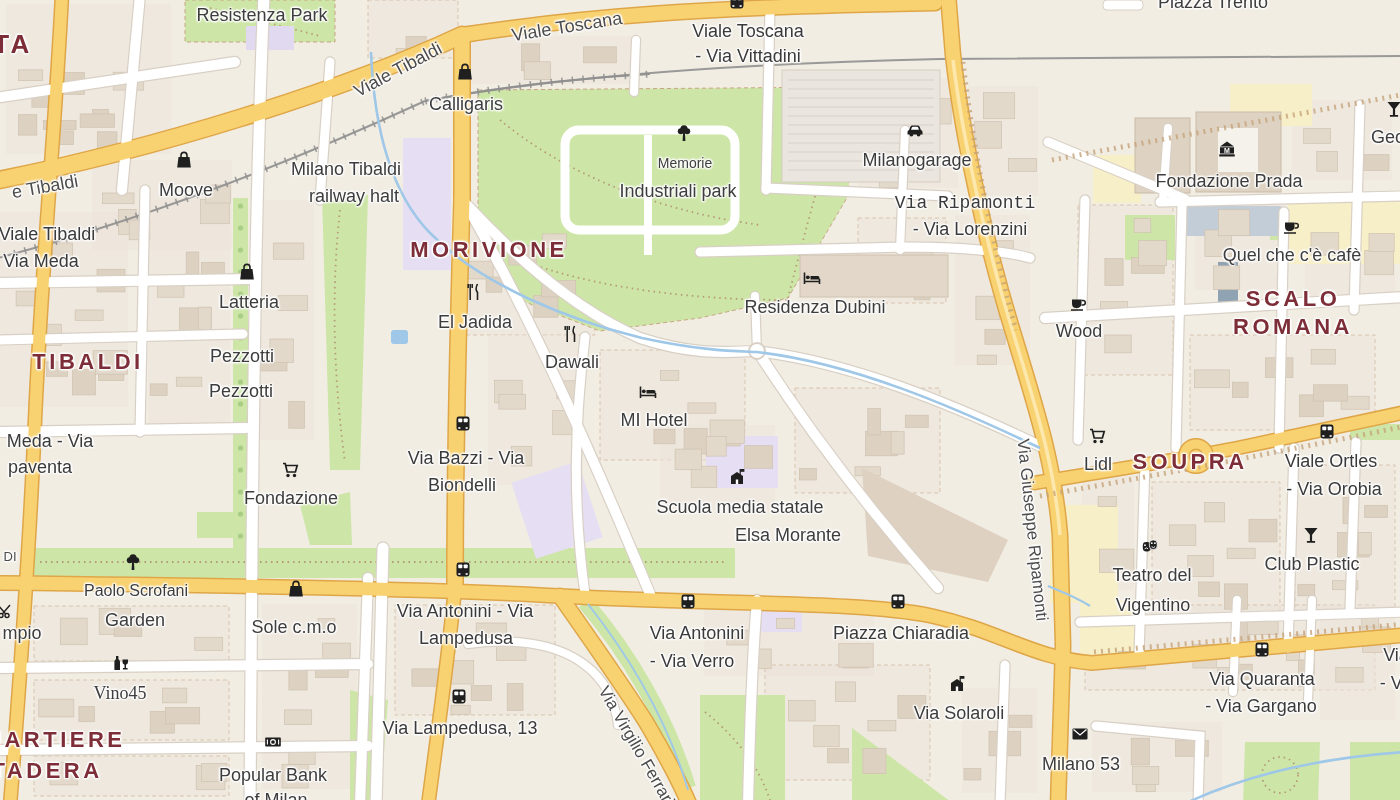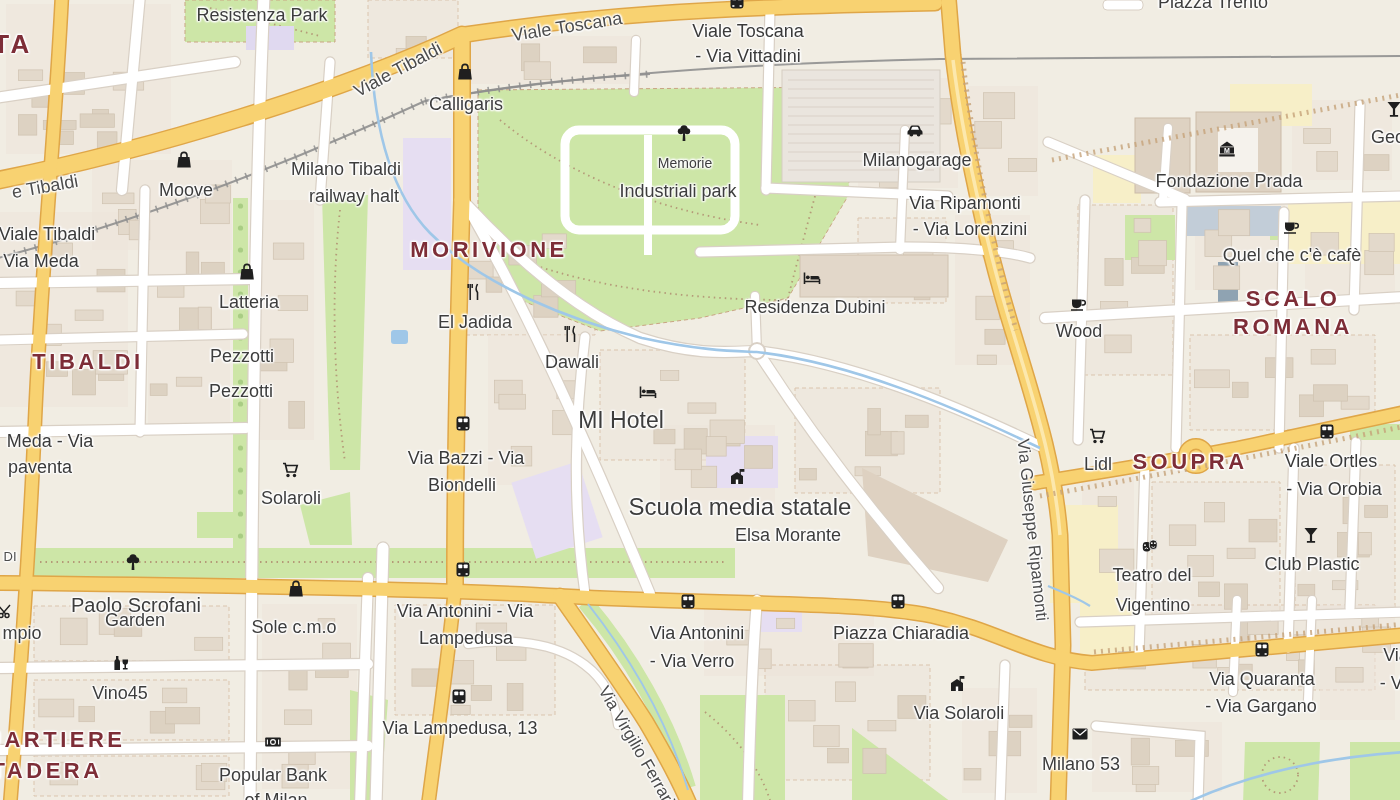--- a/index.html
+++ b/index.html
@@ -470,21 +470,21 @@
         <svg viewBox="0 0 20 20" xmlns="http://www.w3.org/2000/svg">
           <rect x="3.5" y="2.5" width="13" height="14" rx="2.4" fill="#1f1f1f"></rect>
           <rect x="5.3" y="4.6" width="4" height="3.6" rx="0.7" fill="#fff"></rect>
           <rect x="10.7" y="4.6" width="4" height="3.6" rx="0.7" fill="#fff"></rect>
           <rect x="5.3" y="13.2" width="2.1" height="1.6" fill="#fff"></rect>
           <rect x="12.6" y="13.2" width="2.1" height="1.6" fill="#fff"></rect>
         </svg>
       </span>
       <div class="lbl stop" style="left: 748px; top: 31px; font-size: 18px; transform: translate(-50%, -50%);">Viale Toscana</div>
       <div class="lbl stop" style="left: 748px; top: 56px; font-size: 18px; transform: translate(-50%, -50%);">- Via Vittadini</div>
-      <div class="lbl stop" style="left: 965px; top: 203px; font-size: 18px; transform: translate(-50%, -50%);">Via Ripamonti</div>
+      <div class="lbl stop" style="left: 965px; top: 203px; font-size: 18px; transform: translate(-50%, -50%); font-family: Liberation Mono, monospace;">Via Ripamonti</div>
       <div class="lbl stop" style="left: 970px; top: 229px; font-size: 18px; transform: translate(-50%, -50%);">- Via Lorenzini</div>
       <div class="lbl stop" style="left: 47px; top: 234px; font-size: 18px; transform: translate(-50%, -50%);">Viale Tibaldi</div>
       <div class="lbl stop" style="left: 41px; top: 261px; font-size: 18px; transform: translate(-50%, -50%);">Via Meda</div>
       <div class="lbl stop" style="left: 50px; top: 441px; font-size: 18px; transform: translate(-50%, -50%);">Meda - Via</div>
       <div class="lbl stop" style="left: 40px; top: 467px; font-size: 18px; transform: translate(-50%, -50%);">paventa</div>
       <span class="micon" style="left: 463px; top: 424px;">
         <svg viewBox="0 0 20 20" xmlns="http://www.w3.org/2000/svg">
           <rect x="3.5" y="2.5" width="13" height="14" rx="2.4" fill="#1f1f1f"></rect>
           <rect x="5.3" y="4.6" width="4" height="3.6" rx="0.7" fill="#fff"></rect>
           <rect x="10.7" y="4.6" width="4" height="3.6" rx="0.7" fill="#fff"></rect>
@@ -649,72 +649,72 @@
         </svg>
       </span>
       <div class="lbl poi" style="left: 572px; top: 362px; font-size: 18px; transform: translate(-50%, -50%);">Dawali</div>
       <span class="micon" style="left: 648px; top: 392px;">
         <svg viewBox="0 0 20 20" xmlns="http://www.w3.org/2000/svg">
           <path d="M2.5 4.5V16M2.5 13.5h15M17.5 11v5" stroke="#1f1f1f" stroke-width="1.6" fill="none"></path>
           <circle cx="5.8" cy="9.3" r="1.9" fill="#1f1f1f"></circle>
           <path d="M8.5 8h7.2a1.8 1.8 0 0 1 1.8 1.8v1.7H8.5Z" fill="#1f1f1f"></path>
         </svg>
       </span>
-      <div class="lbl poi" style="left: 621px; top: 420px; font-size: 23px; transform: translate(-50%, -50%);">MI Hotel</div>
+      <div class="lbl poi" style="left: 654px; top: 420px; font-size: 18px; transform: translate(-50%, -50%);">MI Hotel</div>
       <span class="micon" style="left: 812px; top: 278px;">
         <svg viewBox="0 0 20 20" xmlns="http://www.w3.org/2000/svg">
           <path d="M2.5 4.5V16M2.5 13.5h15M17.5 11v5" stroke="#1f1f1f" stroke-width="1.6" fill="none"></path>
           <circle cx="5.8" cy="9.3" r="1.9" fill="#1f1f1f"></circle>
           <path d="M8.5 8h7.2a1.8 1.8 0 0 1 1.8 1.8v1.7H8.5Z" fill="#1f1f1f"></path>
         </svg>
       </span>
       <div class="lbl poi" style="left: 815px; top: 307px; font-size: 18px; transform: translate(-50%, -50%);">Residenza Dubini</div>
       <span class="micon" style="left: 737px; top: 477px;">
         <svg viewBox="0 0 20 20" xmlns="http://www.w3.org/2000/svg">
           <path d="M4 9l6-4 6 4Z" fill="#1f1f1f"></path>
           <rect x="4" y="9" width="12" height="8" fill="#1f1f1f"></rect>
           <path d="M13.2 2v7" stroke="#1f1f1f" stroke-width="1.2"></path>
           <rect x="13.2" y="2" width="4.2" height="2.8" fill="#1f1f1f"></rect>
           <rect x="8.8" y="12.5" width="2.4" height="4.5" fill="#fff"></rect>
         </svg>
       </span>
-      <div class="lbl poi" style="left: 740px; top: 507px; font-size: 24px; transform: translate(-50%, -50%);">Scuola media statale</div>
+      <div class="lbl poi" style="left: 740px; top: 507px; font-size: 18px; transform: translate(-50%, -50%);">Scuola media statale</div>
       <div class="lbl poi" style="left: 740px; top: 535px; font-size: 18px; transform: translate(-50%, -50%); margin-left: 48px;">Elsa Morante</div>
       <span class="micon" style="left: 290px; top: 470px;">
         <svg viewBox="0 0 20 20" xmlns="http://www.w3.org/2000/svg">
           <path d="M3 3.5h2.2l2 8.5h8.2l1.8-6.5H6" fill="none" stroke="#1f1f1f" stroke-width="1.7"></path>
           <circle cx="8" cy="15.5" r="1.7" fill="#1f1f1f"></circle>
           <circle cx="14.5" cy="15.5" r="1.7" fill="#1f1f1f"></circle>
         </svg>
       </span>
-      <div class="lbl poi" style="left: 291px; top: 498px; font-size: 18px; transform: translate(-50%, -50%);">Solaroli</div>
+      <div class="lbl poi" style="left: 291px; top: 498px; font-size: 18px; transform: translate(-50%, -50%);">Fondazione</div>
       <span class="micon" style="left: 133px; top: 562px;">
         <svg viewBox="0 0 20 20" xmlns="http://www.w3.org/2000/svg">
           <circle cx="6.8" cy="8.3" r="3" fill="#1f1f1f"></circle>
           <circle cx="13.2" cy="8.3" r="3" fill="#1f1f1f"></circle>
           <circle cx="10" cy="5.8" r="3.6" fill="#1f1f1f"></circle>
           <path d="M9.1 9h1.8l.5 9H8.6Z" fill="#1f1f1f"></path>
         </svg>
       </span>
-      <div class="lbl poi" style="left: 136px; top: 591px; font-size: 20px; transform: translate(-50%, -50%); margin-top: 14px;">Paolo Scrofani</div>
+      <div class="lbl poi" style="left: 136px; top: 591px; font-size: 16px; transform: translate(-50%, -50%);">Paolo Scrofani</div>
       <div class="lbl poi" style="left: 135px; top: 620px; font-size: 18px; transform: translate(-50%, -50%);">Garden</div>
       <span class="micon" style="left: 296px; top: 589px;">
         <svg viewBox="0 0 20 20" xmlns="http://www.w3.org/2000/svg">
           <path d="M4.5 7h11l1.3 10.5H3.2Z" fill="#1f1f1f"></path>
           <path d="M7 7.2V5.4a3 3 0 0 1 6 0v1.8" fill="none" stroke="#1f1f1f" stroke-width="1.6"></path>
         </svg>
       </span>
       <div class="lbl poi" style="left: 294px; top: 627px; font-size: 18px; transform: translate(-50%, -50%);">Sole c.m.o</div>
       <span class="micon" style="left: 121px; top: 663px;">
         <svg viewBox="0 0 20 20" xmlns="http://www.w3.org/2000/svg">
           <path d="M5 3h2.4v3.2c1 .6 1.6 1.5 1.6 2.8V17H3.4V9c0-1.3.6-2.2 1.6-2.8Z" fill="#1f1f1f"></path>
           <path d="M11.5 6.5H17v2.6a2.75 2.75 0 0 1-2 2.65V15h1.6v1.5h-4.7V15h1.6v-3.25a2.75 2.75 0 0 1-2-2.65Z" fill="#1f1f1f"></path>
         </svg>
       </span>
-      <div class="lbl poi" style="left: 120px; top: 693px; font-size: 18px; transform: translate(-50%, -50%);">Vino45</div>
+      <div class="lbl poi" style="left: 120px; top: 693px; font-size: 18px; transform: translate(-50%, -50%); font-family: Liberation Serif, serif;">Vino45</div>
       <span class="micon" style="left: 273px; top: 742px;">
         <svg viewBox="0 0 20 20" xmlns="http://www.w3.org/2000/svg">
           <rect x="2.2" y="5.5" width="15.6" height="9" rx="0.8" fill="#1f1f1f"></rect>
           <circle cx="10" cy="10" r="2.4" fill="none" stroke="#fff" stroke-width="1.1"></circle>
           <path d="M4.4 7.5v5M15.6 7.5v5" stroke="#fff" stroke-width="1.1"></path>
         </svg>
       </span>
       <div class="lbl poi" style="left: 273px; top: 775px; font-size: 18px; transform: translate(-50%, -50%);">Popular Bank</div>
       <div class="lbl poi" style="left: 276px; top: 800px; font-size: 18px; transform: translate(-50%, -50%);">of Milan</div>
       <span class="micon" style="left: 1097px; top: 436px;">

